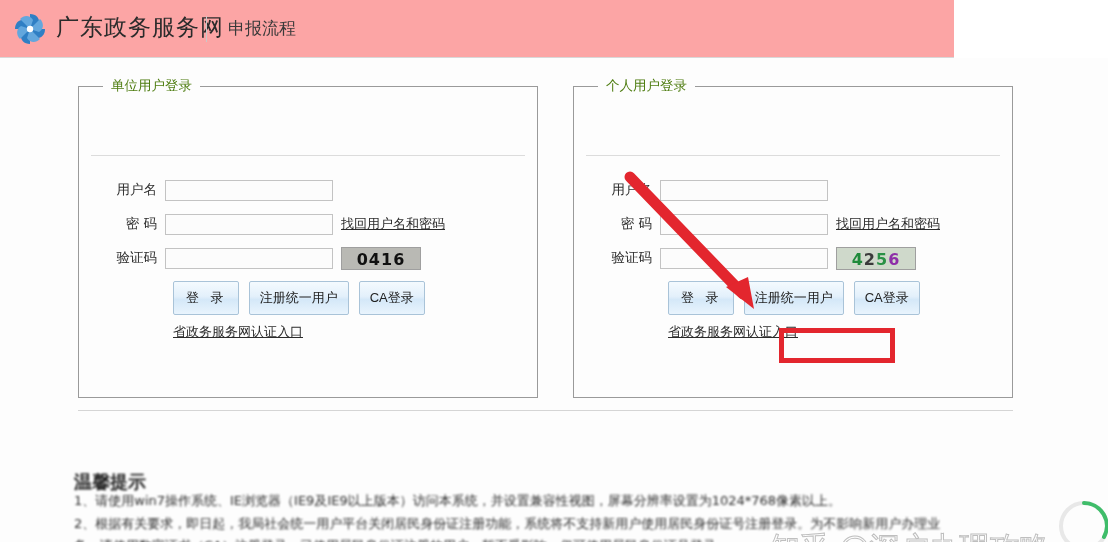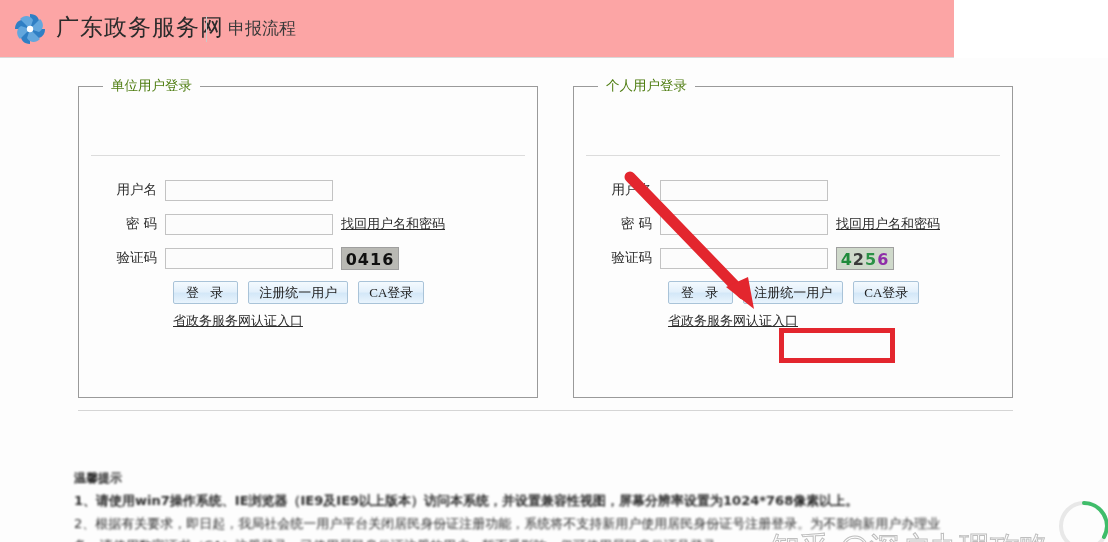--- a/index.html
+++ b/index.html
@@ -132,21 +132,21 @@
     color: #2b2b2b;
     text-decoration: underline;
     white-space: nowrap;
     filter: blur(0.45px);
     cursor: pointer;
   }
 
   
   .captcha {
     margin-left: 8px;
-    width: 58px;
+    width: 80px;
     height: 23px;
     line-height: 23px;
     text-align: center;
     font-family: "DejaVu Sans", "Liberation Sans", sans-serif;
     font-weight: bold;
     font-size: 16px;
     letter-spacing: 1px;
     border: 1px solid #9f9f9f;
     box-sizing: border-box;
     cursor: pointer;
@@ -166,33 +166,33 @@
 
   
   .button-row {
     display: flex;
     align-items: center;
     margin-top: 6px;
     padding-left: 94px;
     gap: 10px;
   }
   .btn {
-    height: 23px;
+    height: 34px;
     min-width: 58px;
     padding: 0 10px;
     font-size: 13px;
     color: #222;
     background: linear-gradient(to bottom, #f4fafe 0%, #e3f0fb 45%, #d4e8f8 55%, #e9f4fd 100%);
     border: 1px solid #a9c3d8;
     border-radius: 2px;
     box-sizing: border-box;
     white-space: nowrap;
     cursor: pointer;
     filter: blur(0.35px);
-    font-family: Liberation Serif, serif;
+    font-family: Liberation Sans, sans-serif;
   }
   .btn.login-btn { letter-spacing: 4px; padding-left: 12px; }
 
   .auth-link-row {
     margin-top: 6px;
     padding-left: 94px;
   }
   .auth-link {
     font-size: 13px;
     color: #2b2b2b;
@@ -233,35 +233,35 @@
     font-size: 13.5px;
     color: #3b35c4;
     text-decoration: underline;
     white-space: nowrap;
     filter: blur(0.85px);
     cursor: pointer;
   }
   #notice-title {
     position: absolute;
     left: 74px; top: 412px;
-    font-size: 12px;
+    font-size: 18px;
     font-weight: bold;
     color: #222;
     white-space: nowrap;
     filter: blur(0.8px);
   }
   .notice-line {
     position: absolute;
     left: 74px;
     font-size: 13px;
     color: #2b2b2b;
     white-space: nowrap;
     filter: blur(0.8px);
   }
-  #notice-1 { top: 434px; font-weight: bold; }
+  #notice-1 { top: 434px; }
   #notice-2 { top: 457px; }
   #notice-3 { top: 479px; color: #2b2b2b; }
 
   
   #watermark {
     position: absolute;
     left: 770px; top: 470px;
     font-size: 30px;
     color: rgba(255,255,255,0.0);
     -webkit-text-stroke: 1px rgba(140,140,140,0.55);

